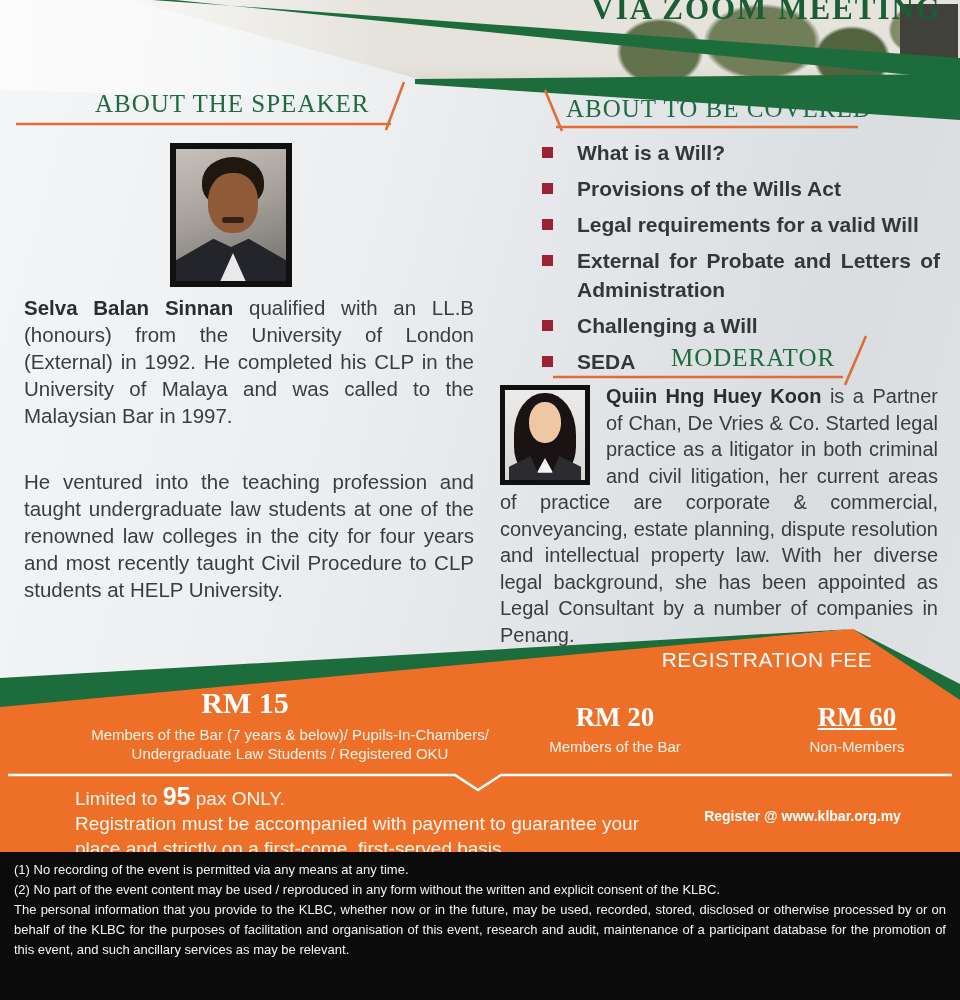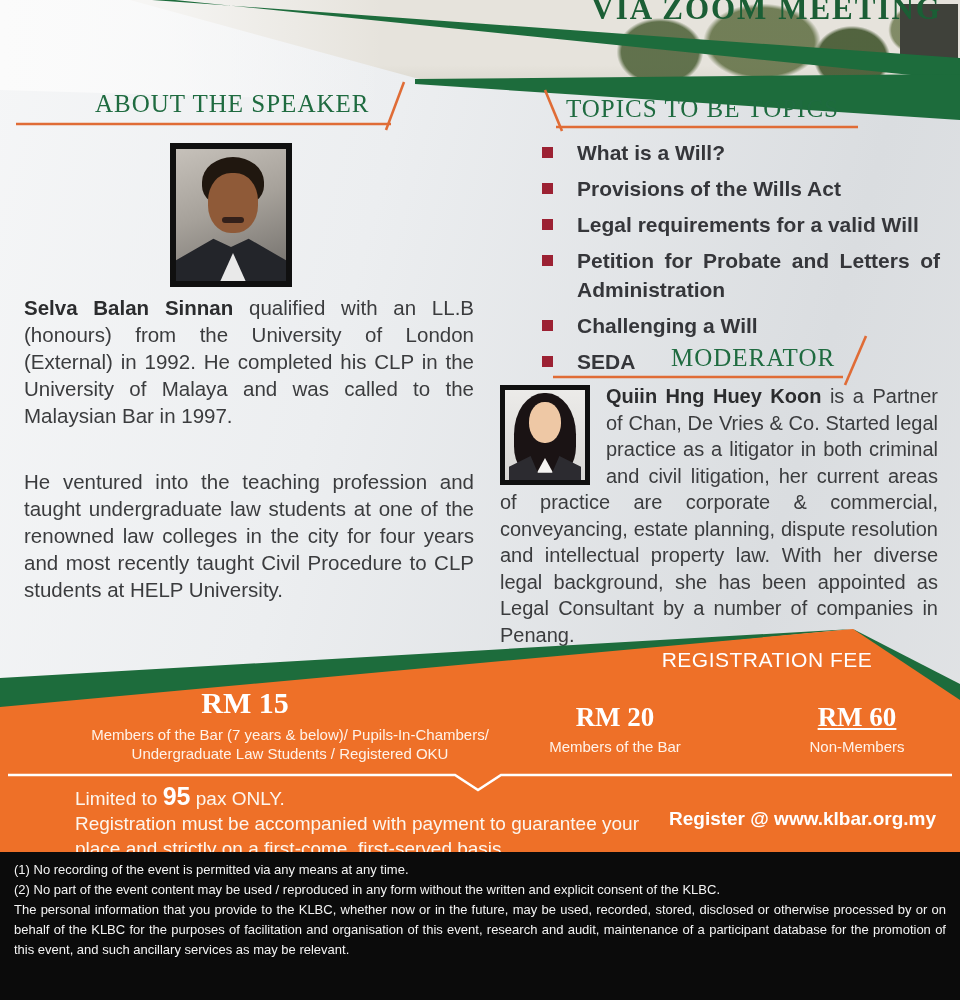--- a/index.html
+++ b/index.html
@@ -82,21 +82,21 @@
   .price { font-family: "Liberation Serif", serif; font-weight: bold; text-align: center; }
   .price-1 { left: 95px; top: 686px; width: 300px; font-size: 30px; }
   .price-2 { left: 515px; top: 702px; width: 200px; font-size: 27px; }
   .price-3 { left: 762px; top: 702px; width: 190px; font-size: 27px; text-decoration: underline; }
   .aud { text-align: center; font-size: 15px; line-height: 19px; color: rgba(255,250,243,.95); }
   .aud-1 { left: 45px; top: 725px; width: 490px; }
   .aud-2 { left: 515px; top: 737px; width: 200px; }
   .aud-3 { left: 762px; top: 737px; width: 190px; }
   .limited { left: 35px; top: 784px; width: 600px; font-size: 19px; line-height: 25px; color: #fdf6ee; margin-left: 40px; }
   .limited .big { font-size: 25px; font-weight: bold; color: #ffffff; }
-  .register { left: 660px; top: 808px; width: 285px; text-align: center; font-weight: bold; font-size: 19px; }
+  .register { left: 660px; top: 808px; width: 285px; text-align: center; font-weight: bold; font-size: 14px; }
   
   .terms {
     position: absolute; left: 0; top: 852px; width: 960px; height: 148px;
     background: #0b0b0b; color: #f4f4f4; padding: 8px 14px 0 14px;
     font-size: 13px; line-height: 20px;
   }
   .terms .just { text-align: justify; }
 </style>
 </head>
 <body>
@@ -128,37 +128,37 @@
       <div class="sp-suit"></div>
       <div class="sp-shirt"></div>
     </div>
   </div>
 
   <div class="body-text" style="left:24px; top:294px; width:450px;">
     <b>Selva Balan Sinnan</b><span> qualified with an LL.B (honours) from the University of London (External) in 1992. He completed his CLP in the University of Malaya and was called to the Malaysian Bar in 1997.</span>
   </div>
   <div class="body-text" style="left:24px; top:468px; width:450px;">He ventured into the teaching profession and taught undergraduate law students at one of the renowned law colleges in the city for four years and most recently taught Civil Procedure to CLP students at HELP University.</div>
 
-  <div class="sec-heading" style="left:566px; top:95px;">TOPICS TO BE TOPICS</div>
+  <div class="sec-heading" style="left:566px; top:95px;">ABOUT TO BE COVERED</div>
   <div class="topic-list">
     <div class="topic-item">
       <span class="topic-bullet"></span>
       <div class="topic-label">What is a Will?</div>
     </div>
     <div class="topic-item">
       <span class="topic-bullet"></span>
       <div class="topic-label">Provisions of the Wills Act</div>
     </div>
     <div class="topic-item">
       <span class="topic-bullet"></span>
       <div class="topic-label">Legal requirements for a valid Will</div>
     </div>
     <div class="topic-item">
       <span class="topic-bullet"></span>
-      <div class="topic-label">Petition for Probate and Letters of Administration</div>
+      <div class="topic-label">External for Probate and Letters of Administration</div>
     </div>
     <div class="topic-item">
       <span class="topic-bullet"></span>
       <div class="topic-label">Challenging a Will</div>
     </div>
     <div class="topic-item">
       <span class="topic-bullet"></span>
       <div class="topic-label">SEDA</div>
     </div>
   </div>

